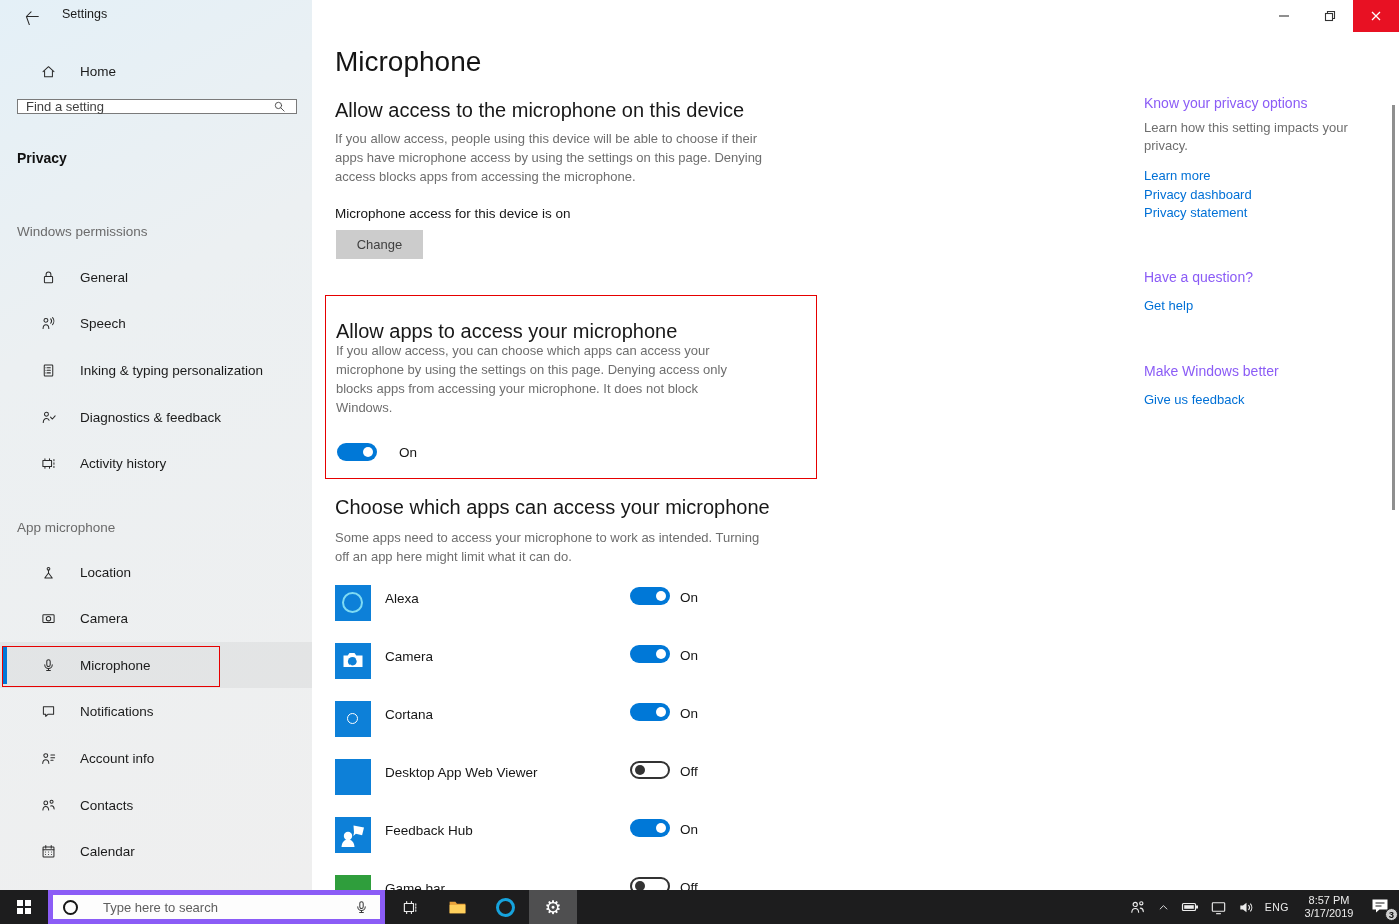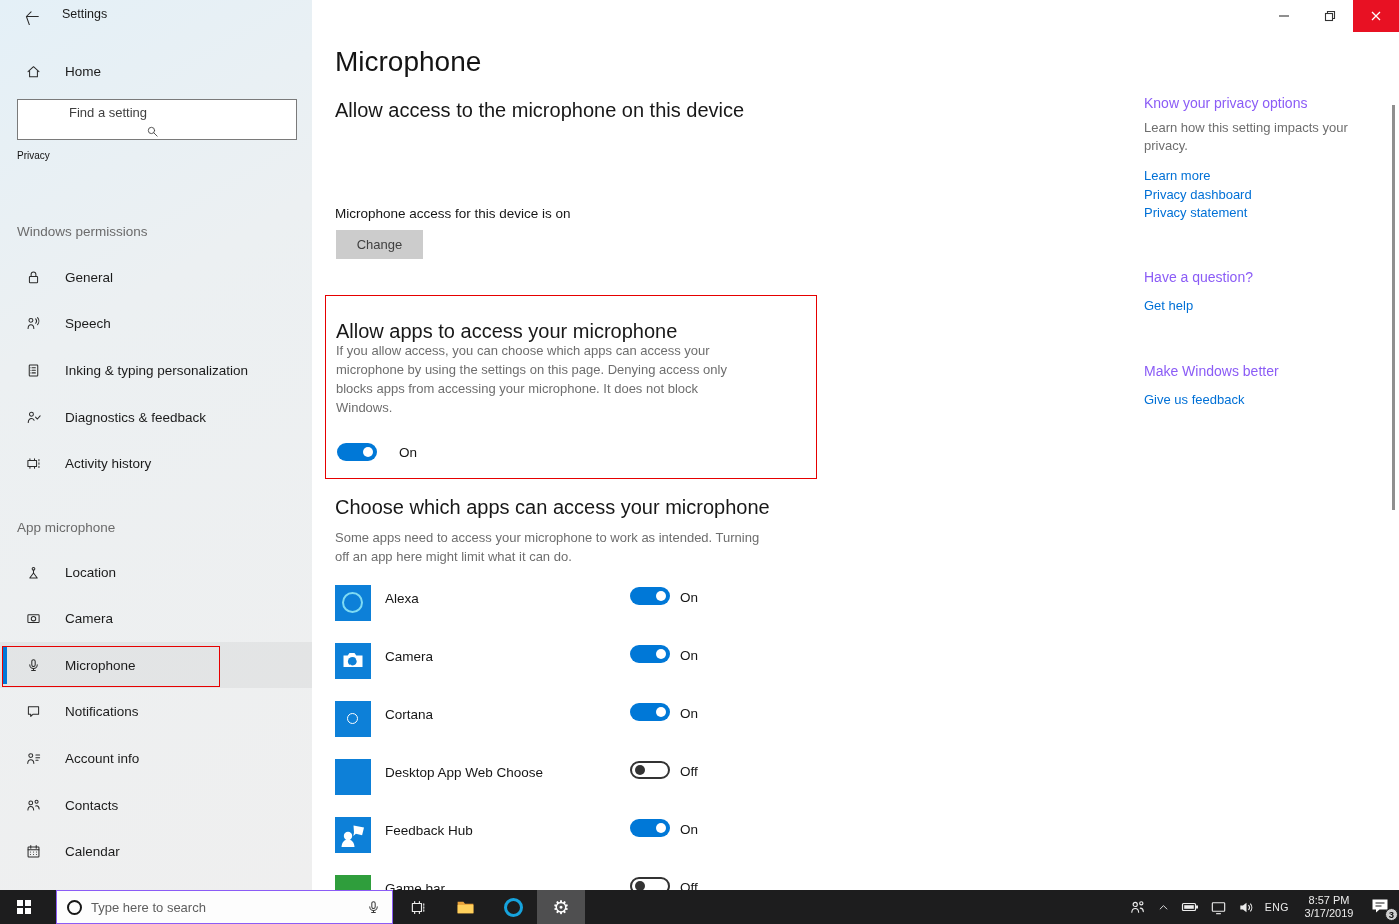--- a/index.html
+++ b/index.html
@@ -14,32 +14,32 @@
 
   
   .sidebar {
     position:absolute; left:0; top:0; width:312px; height:890px;
     background:linear-gradient(150deg,#e4f0f7 0%,#ecf0f2 35%,#efefef 100%);
   }
   .titlebar-left { position:absolute; left:0; top:0; width:312px; height:32px; }
   .back-btn { position:absolute; left:16px; top:5px; width:30px; height:22px; display:flex; align-items:center; justify-content:center; color:#2a2a2a; cursor:pointer; }
   .tb-title { position:absolute; left:62px; top:7px; font-size:12.5px; color:#1a1a1a; }
 
-  .nav-item { position:absolute; left:0; width:367px; height:46px; display:flex; align-items:center; padding-left:25px; color:#2a2a2a; cursor:pointer; }
+  .nav-item { position:absolute; left:0; width:367px; height:46px; display:flex; align-items:center; padding-left:40px; color:#2a2a2a; cursor:pointer; }
   .nav-item .ic { flex:0 0 auto; width:17px; height:17px; stroke:#2a2a2a; }
   .nav-item .lbl { margin-left:23px; font-size:13.5px; color:#1b1b1b; }
   .nav-item.selected { background:rgba(0,0,0,0.045); }
   .nav-item.selected::before { content:""; position:absolute; left:3px; top:4px; width:4px; height:38px; background:#0078d7; }
 
-  .side-search { position:absolute; left:17px; top:99px; width:280px; height:41px; background:#fff; border:1.5px solid #7a7a7a; display:flex; align-items:center;flex-direction:column; }
+  .side-search { position:absolute; left:17px; top:99px; width:280px; height:15px; background:#fff; border:1.5px solid #7a7a7a; display:flex; align-items:center; }
   .side-search input { flex:1; border:none; outline:none; background:transparent; font-family:inherit; font-size:13px; color:#333; padding:0 8px; }
   .side-search input::placeholder { color:#3f3f3f; opacity:1; }
   .side-search .mag { width:15px; height:15px; margin-right:9px; stroke:#444; }
 
-  .privacy-h { position:absolute; left:17px; top:150px; font-size:10px; font-weight:normal; color:#111; }
+  .privacy-h { position:absolute; left:17px; top:150px; font-size:14px; font-weight:bold; color:#111; }
   .sec-label { position:absolute; left:17px; font-size:13.5px; color:#6b6b6b; }
 
   
   .main { position:absolute; left:312px; top:0; width:1087px; height:890px; background:#fff; }
   .page-title { position:absolute; left:23px; top:46px; font-size:28px; font-weight:300; color:#141414; }
   .h2 { position:absolute; font-size:20px; font-weight:400; color:#181818; }
   .body-txt { position:absolute; font-size:13px; line-height:19px; color:#6e6e6e; }
   .status-txt { position:absolute; left:23px; top:206px; font-size:13.5px; color:#161616; }
   .change-btn { position:absolute; left:24px; top:230px; width:87px; height:29px; background:#cccccc; border:none; font-family:inherit; font-size:13px; color:#404040; cursor:pointer; }
 
@@ -77,21 +77,21 @@
 
   .win-controls { position:absolute; right:0; top:0; display:flex; z-index:10; }
   .wc { width:46px; height:32px; display:flex; align-items:center; justify-content:center; cursor:pointer; }
   .wc.close { background:#e81123; }
 
   
   .taskbar { position:absolute; left:0; bottom:0; width:1399px; height:34px; background:#1d1d1e; display:flex; align-items:stretch; z-index:20; }
   .tb-start { width:48px; display:flex; align-items:center; justify-content:center; cursor:pointer; }
   .winlogo { width:15px; height:15px; display:grid; grid-template-columns:6.5px 6.5px; grid-template-rows:6.5px 6.5px; gap:1.5px; }
   .winlogo span { background:#fff; }
-  .tb-search { width:337px; background:#fdfdfd; border:1px solid #8b5cf6; display:flex; align-items:center; padding:0 10px; gap:9px; cursor:text;margin-left:8px; }
+  .tb-search { width:337px; background:#fdfdfd; border:5px solid #8b5cf6; display:flex; align-items:center; padding:0 10px; gap:25px; cursor:text; }
   .cortana-circ { width:15px; height:15px; border:2px solid #161616; border-radius:50%; flex:0 0 auto; }
   .tb-search-txt { font-size:13px; color:#5e5e5e; flex:1; }
   .tb-icon { width:48px; display:flex; align-items:center; justify-content:center; cursor:pointer; }
   .tb-icon.active { background:#4f4f50; }
   .gear { font-family:"DejaVu Sans",sans-serif; font-size:19px; color:#fff; line-height:1; }
   .alexa-tb { width:19px; height:19px; border:3px solid #16a3dd; border-radius:50%; }
   .tray { margin-left:auto; display:flex; align-items:center; gap:9px; padding-right:4px; }
   .tray .titem { display:flex; align-items:center; justify-content:center; cursor:pointer; }
   .eng { font-size:10.5px; color:#ececec; letter-spacing:.5px; }
   .clock { width:62px; text-align:center; font-size:11px; line-height:13px; color:#ececec; cursor:pointer; }
@@ -232,20 +232,21 @@
           <path d="M6.4 10.6h.01M10 10.6h.01M13.6 10.6h.01M6.4 13.4h.01M10 13.4h.01M13.6 13.4h.01"></path>
         </svg>
       <span class="lbl">Calendar</span>
     </div>
   </div>
 
   <div class="main">
     <div class="page-title">Microphone</div>
 
     <div class="h2" style="left:23px; top:99px;">Allow access to the microphone on this device</div>
+    <div class="body-txt" style="left:23px; top:129px; width:435px;">If you allow access, people using this device will be able to choose if their apps have microphone access by using the settings on this page. Denying access blocks apps from accessing the microphone.</div>
     <div class="status-txt">Microphone access for this device is on</div>
     <button class="change-btn">Change</button>
 
     <div class="h2" style="left:24px; top:320px;">Allow apps to access your microphone</div>
     <div class="body-txt" style="left:24px; top:341px; width:414px;">If you allow access, you can choose which apps can access your microphone by using the settings on this page. Denying access only blocks apps from accessing your microphone. It does not block Windows.</div>
     <div class="main-toggle-wrap">
       <span class="toggle on"></span>
       <span class="toggle-state">On</span>
     </div>
 
@@ -276,21 +277,21 @@
       <div class="app-row">
         <div class="tile">
             <div class="cortana-ring"></div>
           </div>
         <span class="app-name">Cortana</span>
         <span class="toggle app-toggle on"></span>
         <span class="toggle-state app-state">On</span>
       </div>
       <div class="app-row">
         <div class="tile"></div>
-        <span class="app-name">Desktop App Web Choose</span>
+        <span class="app-name">Desktop App Web Viewer</span>
         <span class="toggle app-toggle off"></span>
         <span class="toggle-state app-state">Off</span>
       </div>
       <div class="app-row">
         <div class="tile">
           <svg width="36" height="36" viewBox="0 0 36 36">
               <circle cx="13" cy="19" r="4.2" fill="#fff"></circle>
               <path d="M6.5 30c.3-5 3-7.6 6.5-7.6s6.2 2.6 6.5 7.6z" fill="#fff"></path>
               <path d="M18.5 8.5l10.5 2-1.9 7.8-6.2-1.5-2.6 2.3.7-3.6z" fill="#fff"></path>
             </svg>

